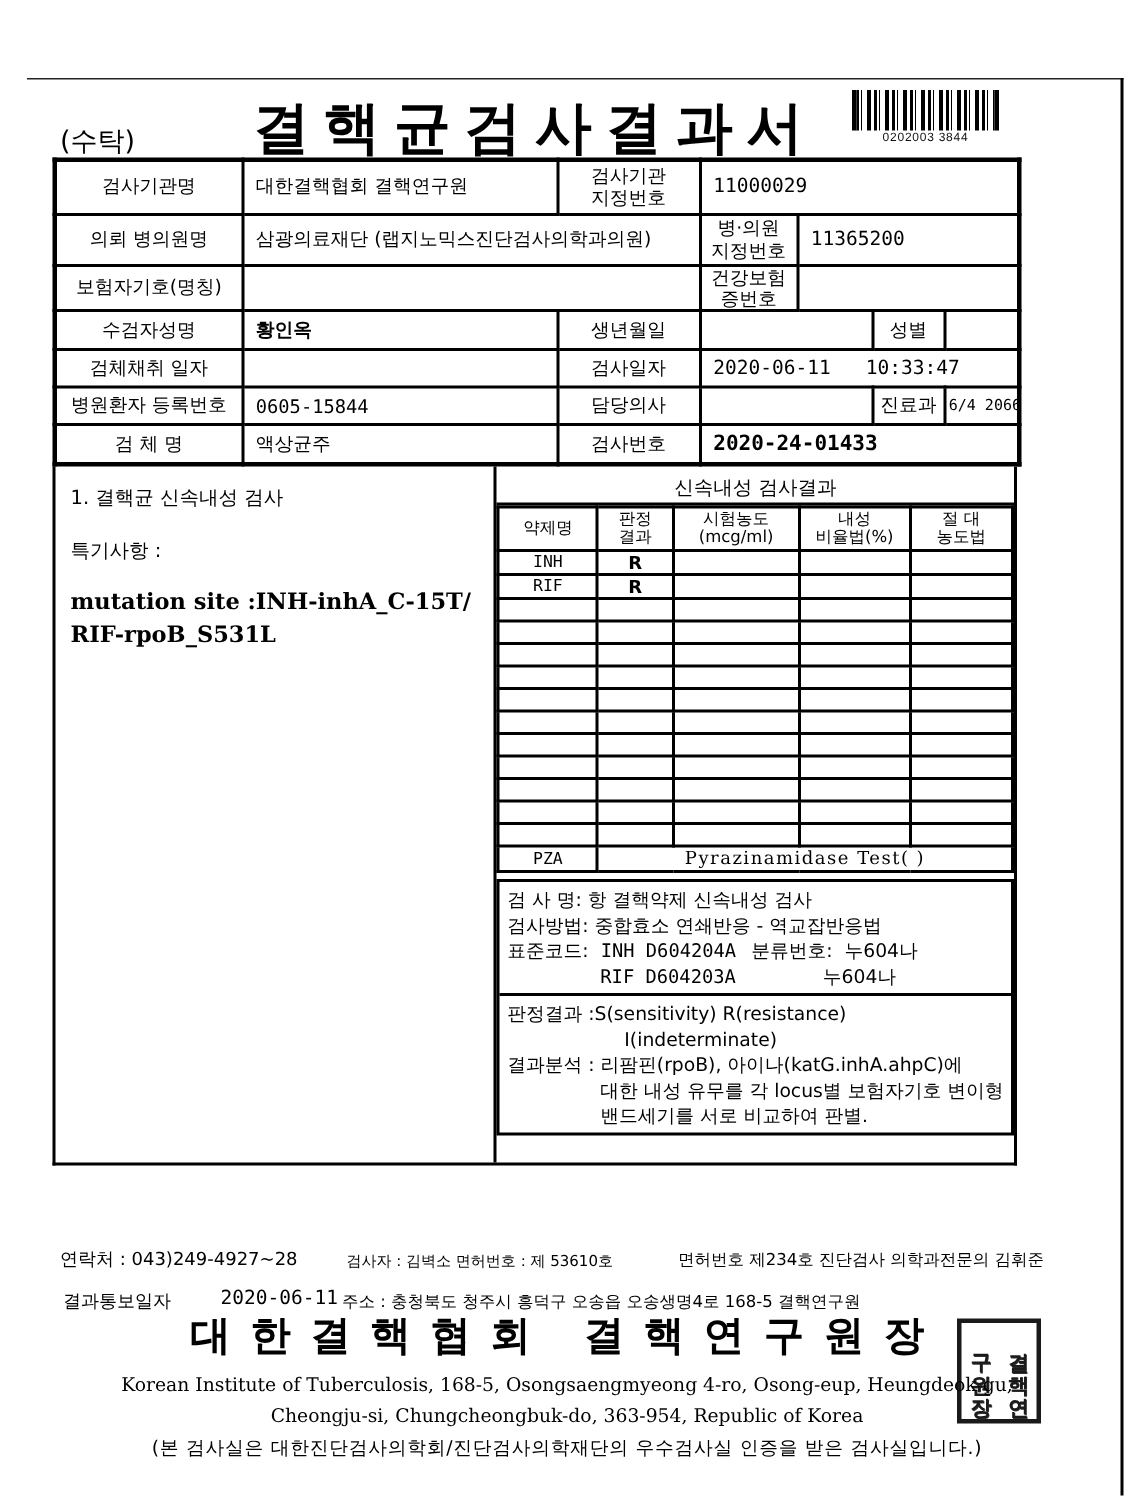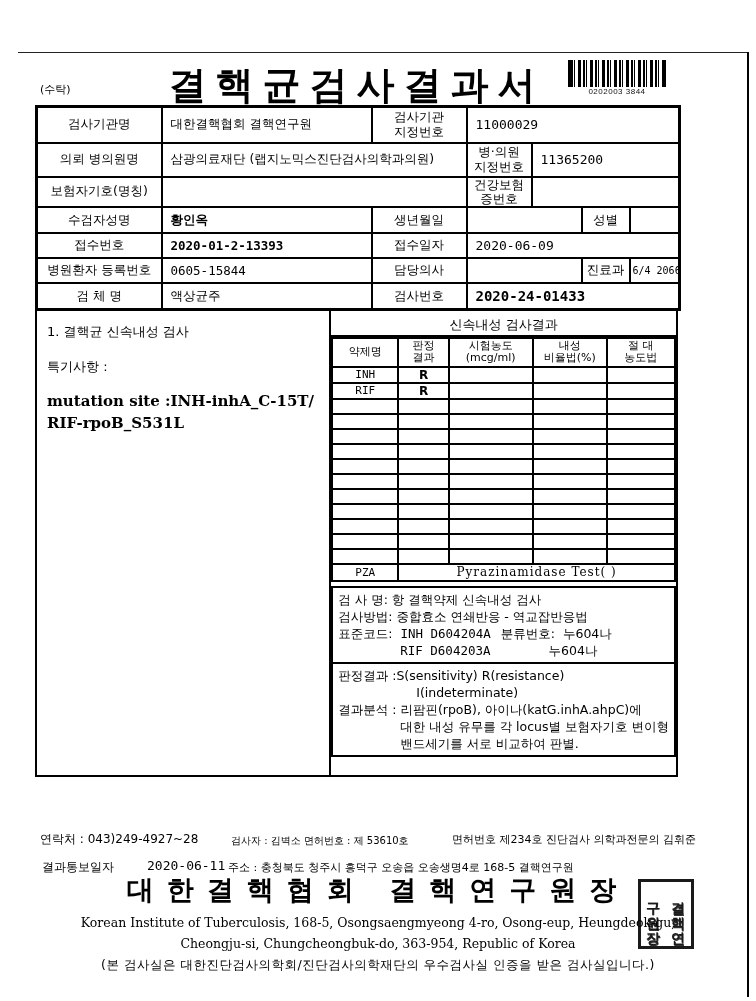--- a/index.html
+++ b/index.html
@@ -14,21 +14,21 @@
   .abs { position: absolute; }
   .b { font-weight: bold; margin-left: 12px; }
   .mono { font-family: "DejaVu Sans Mono", monospace; white-space: pre; }
   .preline { white-space: pre-line; }
 
   
   .scan-edge-right { left: 747px; top: 52px; width: 2px; height: 945px; background: #000; }
   .scan-edge-top { left: 18px; top: 52px; width: 731px; height: 1px; background: #222; }
 
   
-  .consignment { left: 40px; top: 82px; font-size: 11px; }
+  .consignment { left: 40px; top: 82px; font-size: 18px; }
   .doc-title {
     left: 35px; top: 60px; width: 643px;
     text-align: center; font-size: 38px; font-weight: bold;
     letter-spacing: 9px; font-family: Liberation Serif, serif;
   }
   .barcode-wrap { left: 568px; top: 60px; width: 98px; text-align: center; }
   .barcode {
     height: 27px; width: 98px;
     background: repeating-linear-gradient(90deg,
       #000 0px, #000 2px, #fff 2px, #fff 3px,
@@ -158,24 +158,24 @@
     </tr>
     <tr class="h26">
       <td class="lbl">수검자성명</td>
       <td class="val b">황인옥</td>
       <td class="lbl">생년월일</td>
       <td class="val" colspan="2"></td>
       <td class="lbl">성별</td>
       <td class="val"></td>
     </tr>
     <tr class="h25">
-      <td class="lbl">접수번호</td>
-      <td class="val b mono">2020-01-2-13393</td>
-      <td class="lbl">접수일자</td>
-      <td class="val2 mono" colspan="4">2020-06-09</td>
+      <td class="lbl">검체채취 일자</td>
+      <td class="val"></td>
+      <td class="lbl">검사일자</td>
+      <td class="val2 mono" colspan="4">2020-06-11   10:33:47</td>
     </tr>
     <tr class="h25">
       <td class="lbl">병원환자 등록번호</td>
       <td class="val mono">0605-15844</td>
       <td class="lbl">담당의사</td>
       <td class="val" colspan="2"></td>
       <td class="lbl">진료과</td>
       <td class="lbl mono" style="font-size:10px">6/4 20667</td>
     </tr>
     <tr class="h26">

